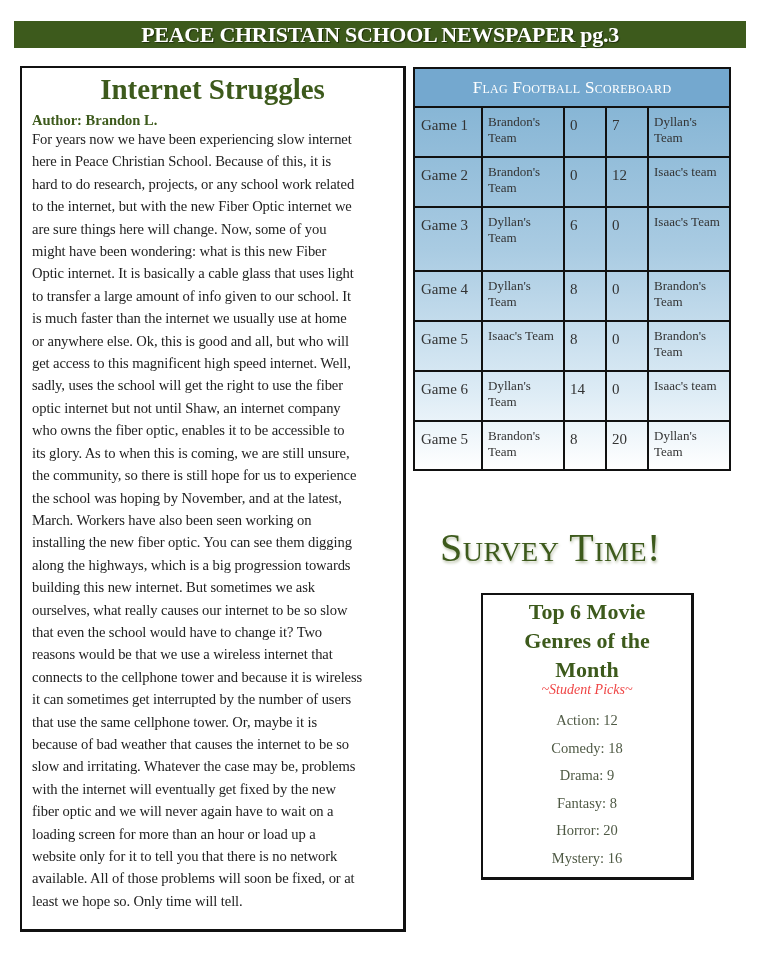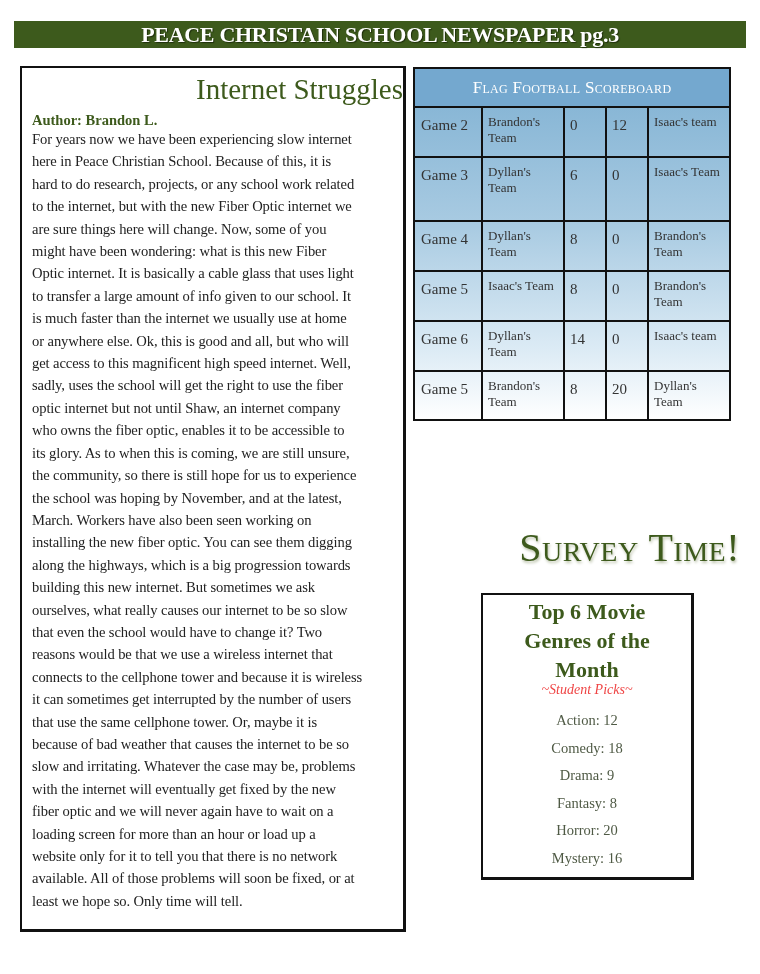--- a/index.html
+++ b/index.html
@@ -11,22 +11,22 @@
     font-size: 22px; line-height: 27px; text-align: center;
     text-shadow: 1px 1px 1px #1f2f0c;
     letter-spacing: -0.3px;
   }
   .article {
     position: absolute; left: 20px; top: 66px; width: 381px; height: 861px;
     border: 2px solid #111; border-right-width: 3px; border-bottom-width: 3px;
     background: #fff; box-sizing: content-box;
   }
   .article-title {
-    margin: 2px 0 0 0; text-align: right; color: #3d5a1c;
-    font-family: "Liberation Serif", serif; font-weight: normal; font-size: 29px; line-height: 38px;
+    margin: 2px 0 0 0; text-align: center; color: #3d5a1c;
+    font-family: "Liberation Serif", serif; font-weight: bold; font-size: 29px; line-height: 38px;
   }
   .article-author {
     margin: 4px 0 0 10px; color: #3d5a1c; font-weight: bold; font-size: 14.5px; line-height: 16px;
   }
   .article-body {
     margin: 0 0 0 10px; width: 374px; color: #222; font-size: 14.6px; line-height: 22.4px;
     letter-spacing: -0.1px; white-space: nowrap;
   }
   .article-body .ln { display: block; }
 
@@ -45,21 +45,21 @@
   .scoreboard td.game { width: 55px; font-size: 15px; padding-top: 9px; padding-left: 6px; }
   .scoreboard td.team { width: 70px; font-size: 13px; }
   .scoreboard td.score { width: 30px; font-size: 15px; padding-top: 9px; }
   .scoreboard td.opp { font-size: 13px; }
   .scoreboard tr.r1 td, .scoreboard tr.r2 td { height: 39px; }
   .scoreboard tr.r3 td { height: 53px; }
   .scoreboard tr.r4 td, .scoreboard tr.r5 td, .scoreboard tr.r6 td { height: 39px; }
   .scoreboard tr.r7 td { height: 38px; }
 
   .survey-title {
-    position: absolute; left: 440px; top: 524px; width: 300px; text-align: right;
+    position: absolute; left: 440px; top: 524px; width: 300px; text-align: left;
     color: #3d5a1c; font-family: "Liberation Serif", serif; font-size: 40px; line-height: 48px;
     font-variant: small-caps; letter-spacing: 0.5px; text-shadow: 1px 2px 3px #b9c0a8;
   }
   .survey-box {
     position: absolute; left: 481px; top: 593px; width: 208px; height: 282px;
     border: 2px solid #111; border-right-width: 3px; border-bottom-width: 3px; background: #fff;
     text-align: center;
   }
   .survey-heading {
     margin: 2px 0 0 0; color: #3d5a1c; font-weight: bold; font-size: 22px; line-height: 29px;
@@ -117,20 +117,27 @@
   </div>
 </div>
 
 <table class="scoreboard">
   <thead>
     <tr>
       <th colspan="5">Flag Football Scoreboard</th>
     </tr>
   </thead>
   <tbody>
+    <tr class="r1">
+      <td class="game">Game 1</td>
+      <td class="team">Brandon's Team</td>
+      <td class="score">0</td>
+      <td class="score">7</td>
+      <td class="opp">Dyllan's Team</td>
+    </tr>
     <tr class="r2">
       <td class="game">Game 2</td>
       <td class="team">Brandon's Team</td>
       <td class="score">0</td>
       <td class="score">12</td>
       <td class="opp">Isaac's team</td>
     </tr>
     <tr class="r3">
       <td class="game">Game 3</td>
       <td class="team">Dyllan's Team</td>

